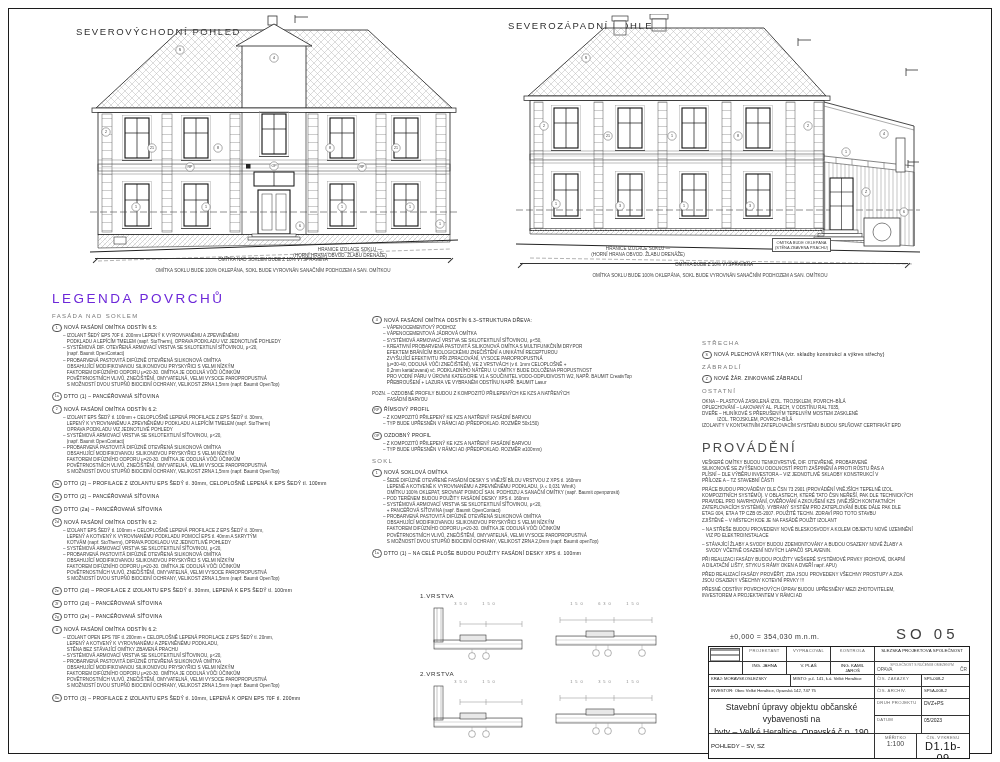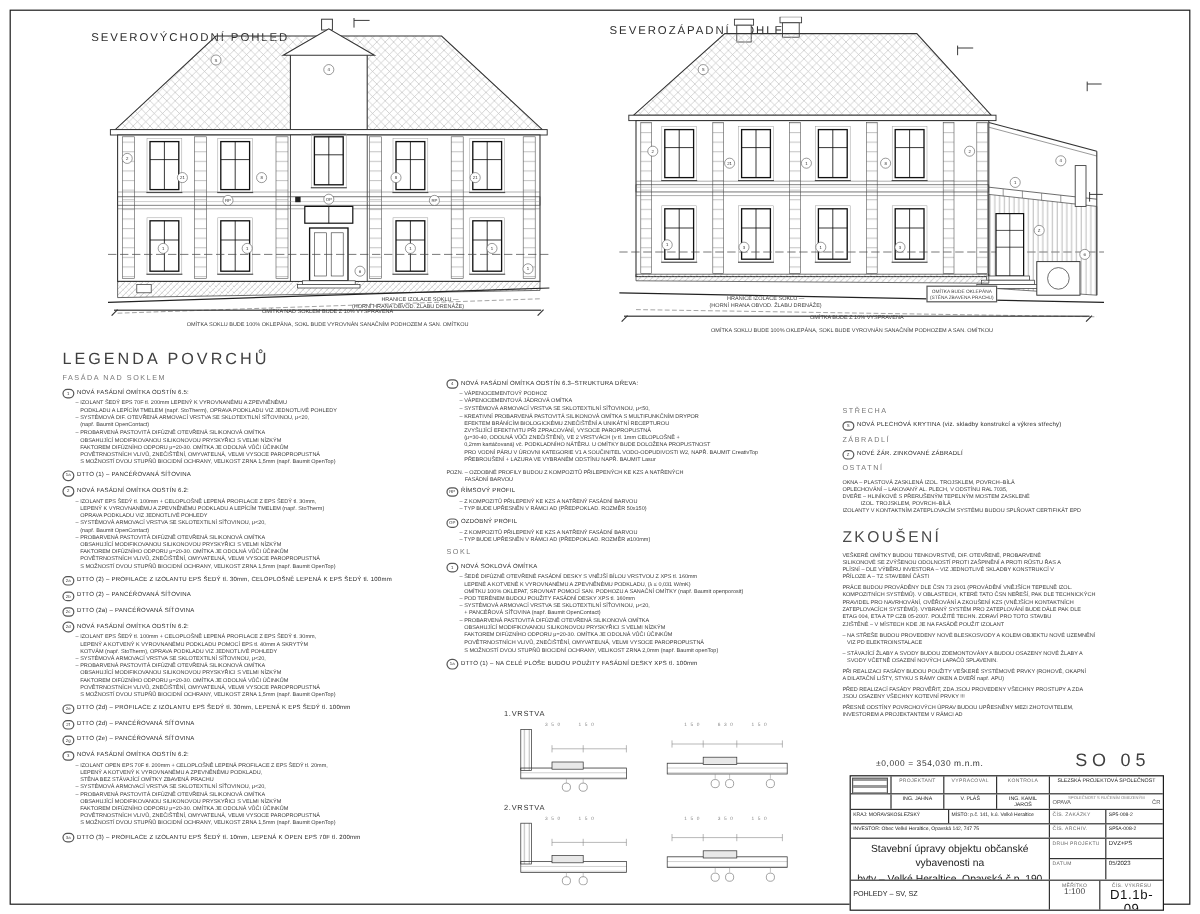--- a/index.html
+++ b/index.html
@@ -10,21 +10,21 @@
   .elev{position:absolute}
   
   .ann{position:absolute;font-size:4.6px;color:#444;text-align:center;white-space:nowrap}
   .dimline{position:absolute;border-bottom:0.8px solid #333;height:0}
   .dimline::before,.dimline::after{content:"";position:absolute;bottom:-3px;width:7px;height:0;
       border-bottom:0.8px solid #333;transform:rotate(-45deg)}
   .dimline::before{left:-3px}.dimline::after{right:-3px}
   .boxnote{position:absolute;font-size:4px;color:#444;text-align:center;border:0.5px solid #555;
       padding:1px 2px;background:#fff;line-height:1.3;white-space:pre}
   
-  .legend-title{position:absolute;font-size:13.5px;letter-spacing:2.5px;color:#404040}
+  .legend-title{position:absolute;font-size:13.5px;letter-spacing:2.5px;color:#6d28d9}
   .lcol{position:absolute;font-size:4.6px;line-height:1.32;color:#3c3c3c}
   .lhead{font-size:6px;letter-spacing:1.3px;color:#777;margin:4px 0 3px}
   .lbig{font-size:13px;letter-spacing:2px;color:#4a4a4a;margin:10px 0 4px}
   .blk{margin-bottom:4.5px}
   .blk .row1{display:flex;align-items:flex-start}
   .co{flex:0 0 auto;min-width:6.4px;height:6.4px;border:0.6px solid #555;border-radius:5px;
       font-size:3.6px;line-height:6.4px;text-align:center;color:#333;padding:0 .6px;margin-right:2.5px;background:#fff}
   .llabel{font-size:5px;color:#1f1f1f;letter-spacing:.2px;padding-top:.5px}
   .lbody{white-space:pre-wrap;font-size:4.6px;color:#3c3c3c;padding-left:11px;margin-top:1px}
   .ltext{white-space:pre-wrap;font-size:4.6px;color:#3c3c3c;margin:3px 0}
@@ -471,21 +471,21 @@
           <span class="co">Z</span>
           <span class="llabel">NOVÉ ŽÁR. ZINKOVANÉ ZÁBRADLÍ</span>
         </div>
       </div>
       <div class="lhead">OSTATNÍ</div>
       <div class="ltext">OKNA – PLASTOVÁ ZASKLENÁ IZOL. TROJSKLEM, POVRCH–BÍLÁ
 OPLECHOVÁNÍ – LAKOVANÝ AL. PLECH, V ODSTÍNU RAL 7035,
 DVEŘE – HLINÍKOVÉ S PŘERUŠENÝM TEPELNÝM MOSTEM ZASKLENÉ
             IZOL. TROJSKLEM, POVRCH–BÍLÁ
 IZOLANTY V KONTAKTNÍM ZATEPLOVACÍM SYSTÉMU BUDOU SPLŇOVAT CERTIFIKÁT EPD</div>
-      <div class="lbig">ZKOUŠENÍ</div>
+      <div class="lbig">PROVÁDĚNÍ</div>
       <div class="ltext">VEŠKERÉ OMÍTKY BUDOU TENKOVRSTVÉ, DIF. OTEVŘENÉ, PROBARVENÉ
 SILIKONOVÉ SE ZVÝŠENOU ODOLNOSTÍ PROTI ZAŠPINĚNÍ A PROTI RŮSTU ŘAS A
 PLÍSNÍ – DLE VÝBĚRU INVESTORA – VIZ JEDNOTLIVÉ SKLADBY KONSTRUKCÍ V
 PŘÍLOZE A – TZ STAVEBNÍ ČÁSTI</div>
       <div class="ltext">PRÁCE BUDOU PROVÁDĚNY DLE ČSN 73 2901 (PROVÁDĚNÍ VNĚJŠÍCH TEPELNĚ IZOL.
 KOMPOZITNÍCH SYSTÉMŮ). V OBLASTECH, KTERÉ TATO ČSN NEŘEŠÍ, PAK DLE TECHNICKÝCH
 PRAVIDEL PRO NAVRHOVÁNÍ, OVĚŘOVÁNÍ A ZKOUŠENÍ KZS (VNĚJŠÍCH KONTAKTNÍCH
 ZATEPLOVACÍCH SYSTÉMŮ). VYBRANÝ SYSTÉM PRO ZATEPLOVÁNÍ BUDE DÁLE PAK DLE
 ETAG 004, ETA A TP CZB 05-2007. POUŽITÉ TECHN. ZDRAVÍ PRO TOTO STAVBU
 ZJIŠTĚNÉ – V MÍSTECH KDE JE NA FASÁDĚ POUŽIT IZOLANT</div>

